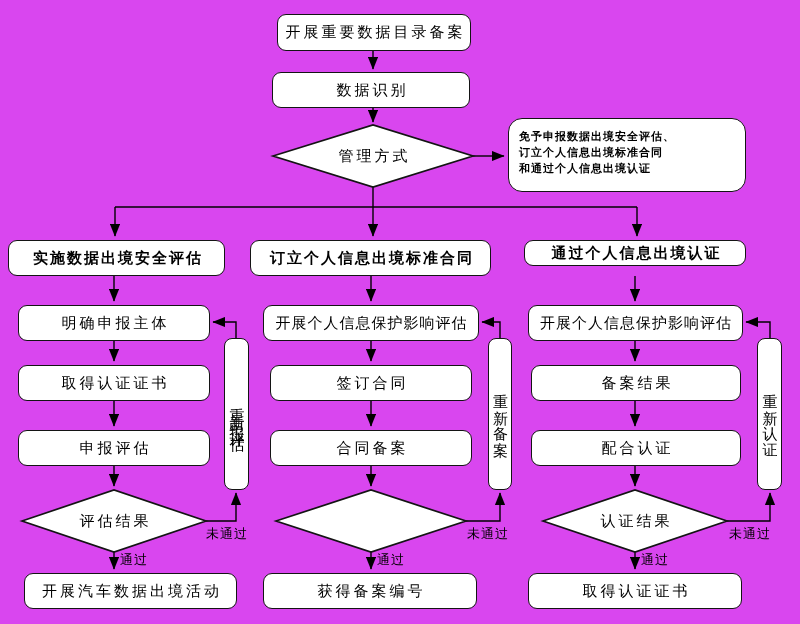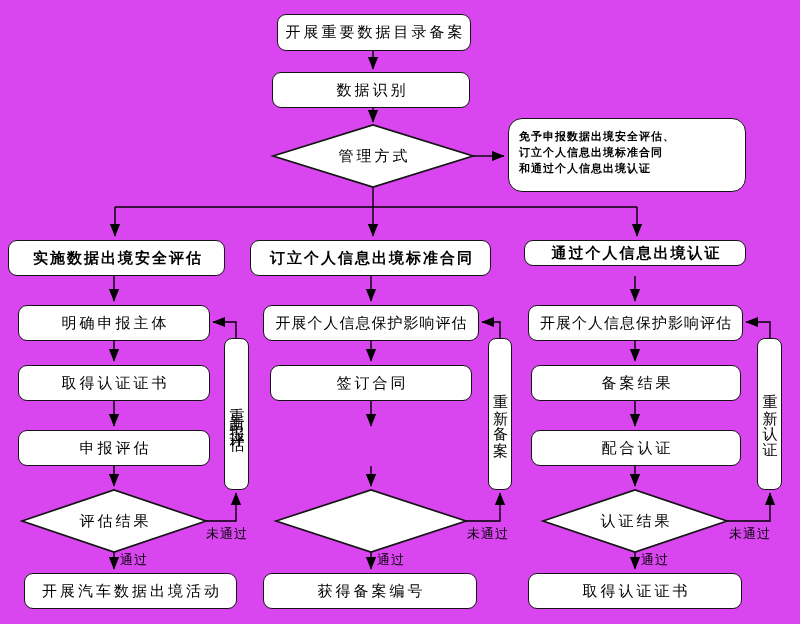--- a/index.html
+++ b/index.html
@@ -103,20 +103,21 @@
   <div class="box" style="left:18px;top:365px;width:192px;height:36px;">取得认证证书</div>
   <div class="box" style="left:18px;top:430px;width:192px;height:36px;border-radius:9px;">申报评估</div>
   <div class="dlabel" style="left:44px;top:506px;width:140px;height:30px;text-align:right;">评估结果</div>
   <div class="elabel" style="left:120px;top:551px;">通过</div>
   <div class="elabel" style="left:206px;top:525px;">未通过</div>
   <div class="box retry" style="left:224px;top:338px;width:25px;height:152px;letter-spacing:6px;">重新申报评估</div>
   <div class="box" style="left:24px;top:573px;width:213px;height:36px;">开展汽车数据出境活动</div>
 
   <div class="box" style="left:263px;top:305px;width:216px;height:36px;letter-spacing:1px;text-indent:1px;">开展个人信息保护影响评估</div>
   <div class="box" style="left:270px;top:365px;width:202px;height:36px;">签订合同</div>
+  <div class="box" style="left:270px;top:430px;width:202px;height:36px;">合同备案</div>
   <div class="elabel" style="left:377px;top:551px;">通过</div>
   <div class="elabel" style="left:467px;top:525px;">未通过</div>
   <div class="box retry" style="left:488px;top:338px;width:24px;height:152px;letter-spacing:16px;">重新备案</div>
   <div class="box" style="left:263px;top:573px;width:214px;height:36px;">获得备案编号</div>
 
   <div class="box" style="left:528px;top:305px;width:215px;height:36px;letter-spacing:1px;text-indent:1px;">开展个人信息保护影响评估</div>
   <div class="box" style="left:531px;top:365px;width:210px;height:36px;">备案结果</div>
   <div class="box" style="left:531px;top:430px;width:210px;height:36px;">配合认证</div>
   <div class="dlabel" style="left:565px;top:506px;width:140px;height:30px;">认证结果</div>
   <div class="elabel" style="left:641px;top:551px;">通过</div>

